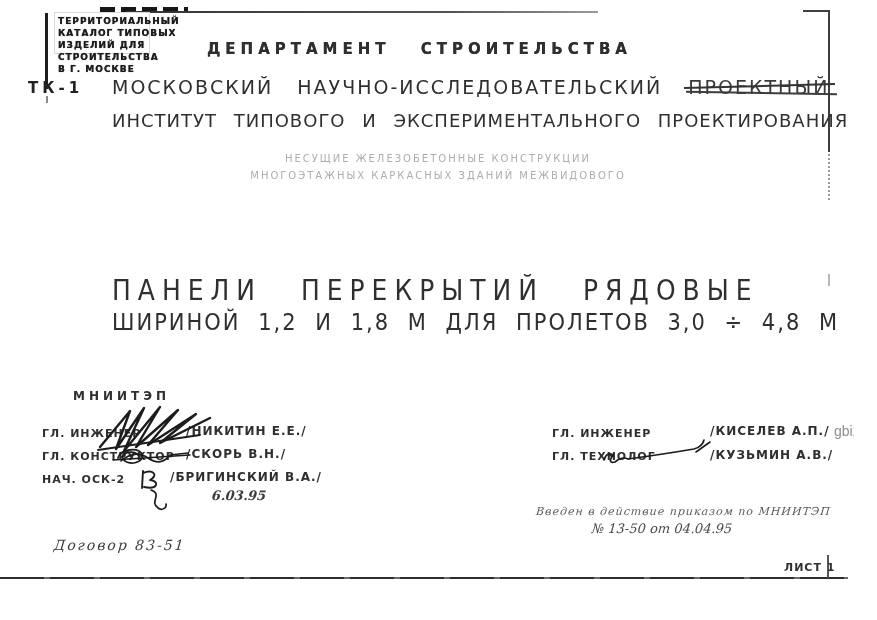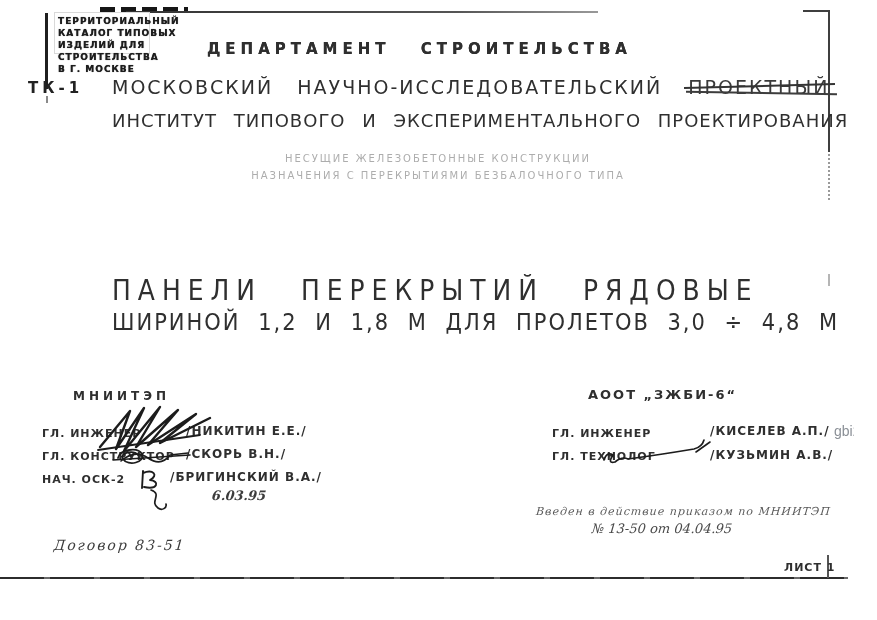--- a/index.html
+++ b/index.html
@@ -104,21 +104,21 @@
 
   <div class="abs hand gov2">Департамент строительства</div>
 
   <div class="abs hand inst1">
     <span>Московский научно-исследовательский</span><span class="struck">проектный</span>
   </div>
   <div class="abs hand inst2">институт типового и экспериментального проектирования</div>
 
   <div class="abs seriesnote">
     <div>несущие железобетонные конструкции</div>
-    <div>назначения с перекрытиями безбалочного типа</div>
+    <div>многоэтажных каркасных зданий межвидового</div>
   </div>
 
 
   <div class="abs hand title1">Панели перекрытий рядовые</div>
   <div class="abs hand title2">шириной 1,2 и 1,8 м для пролетов 3,0 ÷ 4,8 м</div>
 
   <div class="abs hand orgL">МНИИТЭП</div>
   <div class="abs hand role" style="left:42px;top:427px;">Гл. инженер</div>
   <div class="abs hand sname" style="left:186px;top:424px;">/Никитин Е.Е./</div>
   <div class="abs hand role" style="left:42px;top:450px;">Гл. конструктор</div>
@@ -134,21 +134,20 @@
   <svg class="sig" style="left:112px;top:446px;" width="80" height="22" viewBox="0 0 80 22">
     <path stroke-width="1.8" d="M6,12 C8,3 26,1 30,8 C34,16 16,21 11,13 C7,6 22,4 26,9"></path>
     <path stroke-width="1.6" d="M9,15 q14,-12 27,-3 t22,-3 L76,7"></path>
     <path stroke-width="1.6" d="M1,14 L78,9"></path>
   </svg>
   <svg class="sig" style="left:133px;top:468px;" width="40" height="44" viewBox="0 0 40 44">
     <path stroke-width="1.9" d="M10,3 L9,20 M10,5 C20,1 26,7 17,12 C27,13 25,22 11,19"></path>
     <path stroke-width="1.7" d="M18,22 C30,26 16,34 25,40 C29,43 34,40 33,36"></path>
   </svg>
 
-  <div class="abs hand orgR">АООТ „ЗЖБИ-6“</div>
   <div class="abs hand role" style="left:552px;top:427px;">Гл. инженер</div>
   <div class="abs hand sname" style="left:710px;top:424px;">/Киселев А.П./</div>
   <div class="abs hand role" style="left:552px;top:450px;">Гл. технолог</div>
   <div class="abs hand sname" style="left:710px;top:448px;">/Кузьмин А.В./</div>
 
   <svg class="sig" style="left:600px;top:438px;" width="112" height="28" viewBox="0 0 112 28">
     <path stroke-width="1.7" d="M4,22 q3,-9 9,-5 q-6,9 2,7 q7,-6 13,-3 q30,-4 66,-10 q8,-2 10,-9"></path>
     <path stroke-width="1.6" d="M96,14 L110,4"></path>
   </svg>
 

